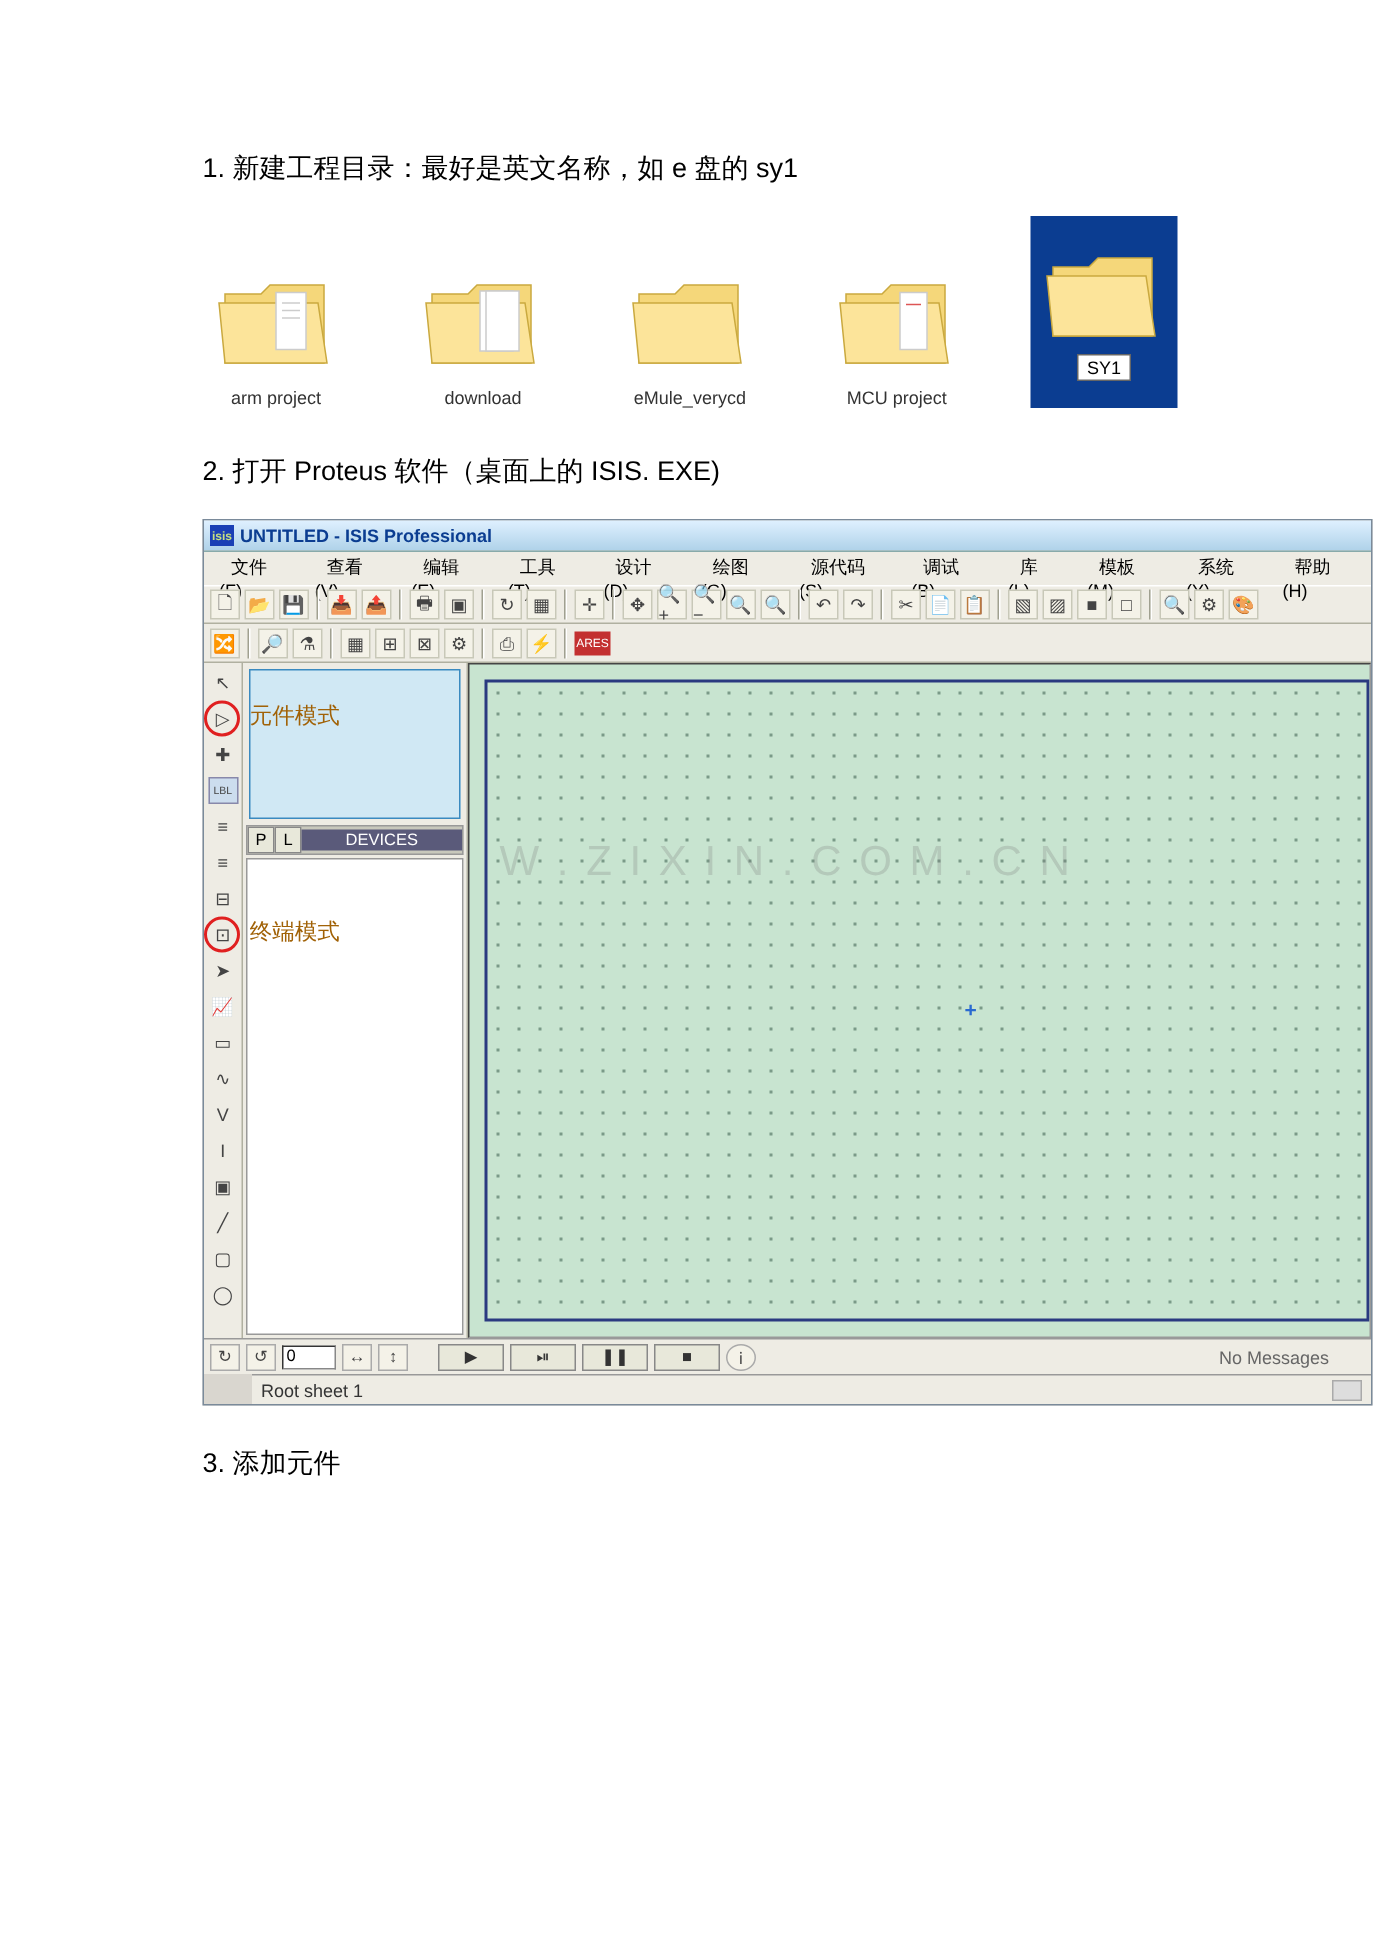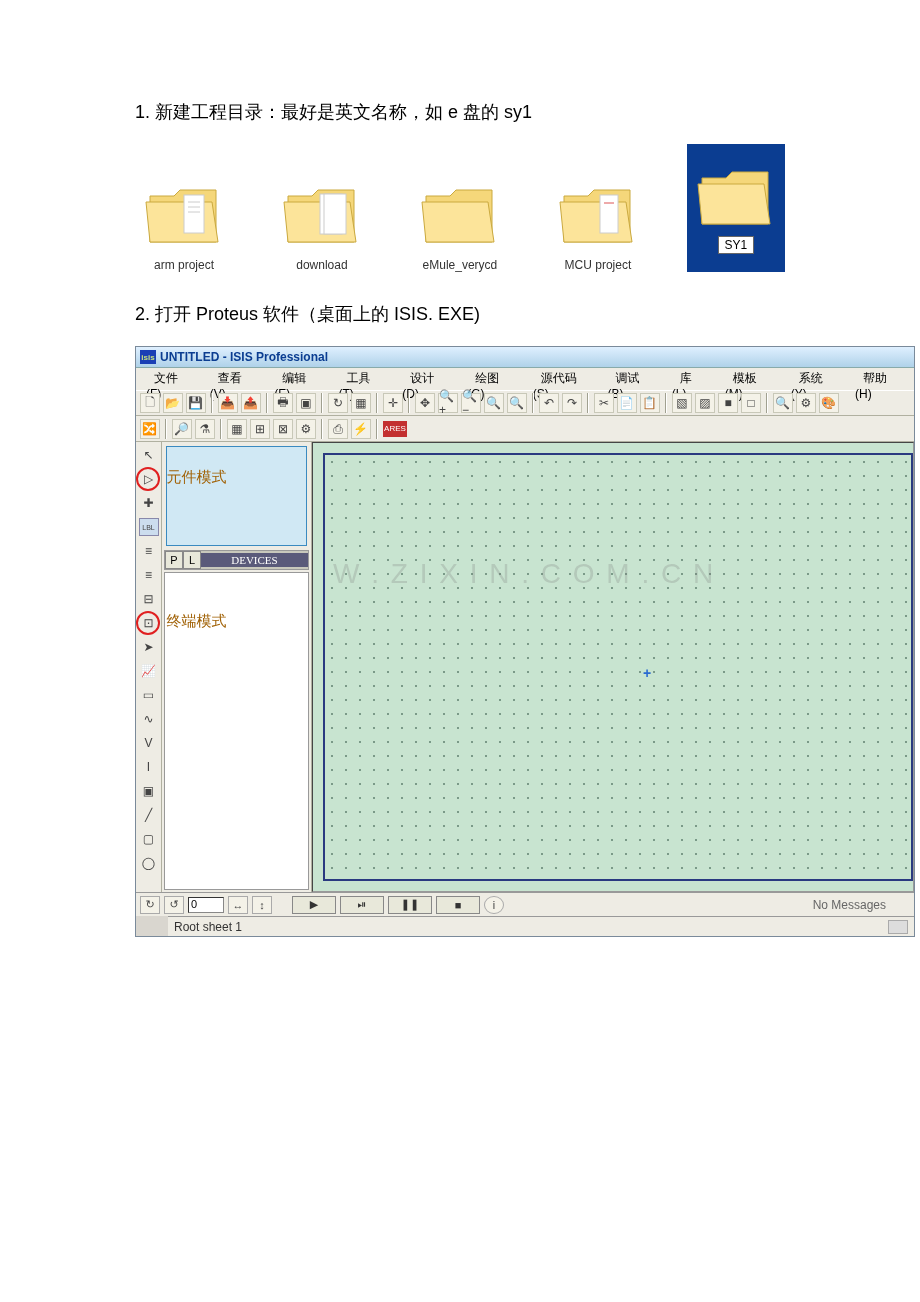--- a/index.html
+++ b/index.html
@@ -27,21 +27,21 @@
   .ares-btn { background: #c33030; color: #fff; font-size: 8px; width: 24px; height: 16px; display:flex;align-items:center;justify-content:center;}
   .work-area { display: flex; height: 450px; }
   .left-tools { width: 26px; background: #eeece4; display: flex; flex-direction: column; align-items: center; padding-top: 4px; gap: 6px; border-right: 1px solid #b0b0a0; position: relative; }
   .lt-btn { width: 20px; height: 18px; display:flex;align-items:center;justify-content:center; font-size:12px; color:#444; position: relative; }
   .lt-circle { position: absolute; width: 24px; height: 24px; border: 2px solid #e02020; border-radius: 50%; left: -3px; top: -3px; }
   .red-ann { position: absolute; color: #a16207; font-size: 15px; white-space: nowrap; z-index: 50; }
   .side-panel { width: 150px; background: #eeece4; display:flex; flex-direction:column; border-right: 1px solid #b0b0a0; }
   .preview { margin: 4px; height: 100px; background: #d0e8f4; border: 1px solid #3a8ac0; }
   .pl-row { display:flex; align-items:center; background:#c8c8bc; border: 1px solid #999; margin: 0 2px; }
   .pl-btn { width: 18px; height: 18px; border: 1px solid #888; background:#e8e8da; display:flex;align-items:center;justify-content:center;font-size:11px; }
-  .dev-label { flex:1; background:#5a5a7a; color:#fff; font-size:11px; text-align:center; padding: 1px 0; font-family: Liberation Serif, serif; }
+  .dev-label { flex:1; background:#5a5a7a; color:#fff; font-size:11px; text-align:center; padding: 1px 0; }
   .dev-list { flex:1; background:#fff; margin: 2px; border: 1px solid #999; }
   .canvas { flex: 1; background: #c8e4d0; position: relative; overflow: hidden; border: 1px inset #999; }
   .canvas-inner { position:absolute; left:10px; top:10px; right:0; bottom:10px; border: 2px solid #2a3a80; background-image: radial-gradient(#7a9a88 1px, transparent 1px); background-size: 14px 14px; }
   .plus-mark { position:absolute; left: 330px; top: 222px; color:#2a6ad0; font-size:14px; font-weight:bold; }
   .watermark { position:absolute; left: 20px; top: 115px; font-size: 28px; color: rgba(120,120,120,0.25); letter-spacing: 2px; font-family: Arial; }
   .bottom-bar { height: 24px; display:flex; align-items:center; background:#eeece4; border-top:1px solid #999; padding: 0 4px; gap: 4px; }
   .bb-btn { width: 20px; height: 18px; border:1px solid #aaa; background:#f4f2e8; display:flex;align-items:center;justify-content:center; font-size:11px; color:#444;}
   .bb-input { width: 36px; height: 16px; border: 1px inset #888; background:#fff; font-size:11px; padding-left:2px; }
   .bb-sep { width:12px; }
   .media-btn { width: 44px; height: 18px; border:1px solid #888; background:#e8e8da; display:flex;align-items:center;justify-content:center; font-size:11px; color:#333; }
@@ -257,14 +257,15 @@
       <span class="bb-btn" style="border-radius:50%;">ℹ</span>
       <span class="bb-msg">No Messages</span>
     </div>
 
     <div class="status-bar">
       <span>Root sheet 1</span>
       <span class="scr"></span>
     </div>
   </div>
 
+  <div class="step-title">3. 添加元件</div>
 
 </div>
 
 </body></html>

